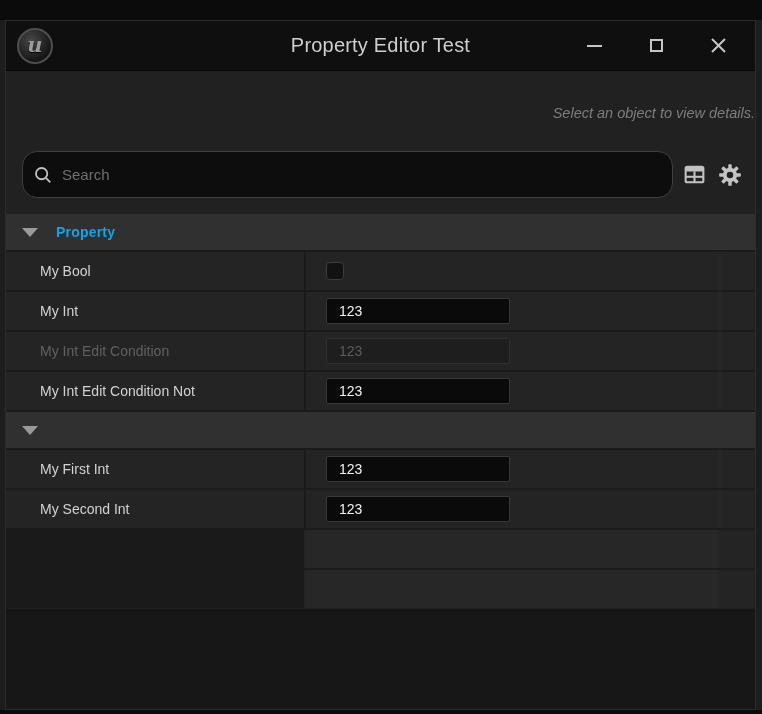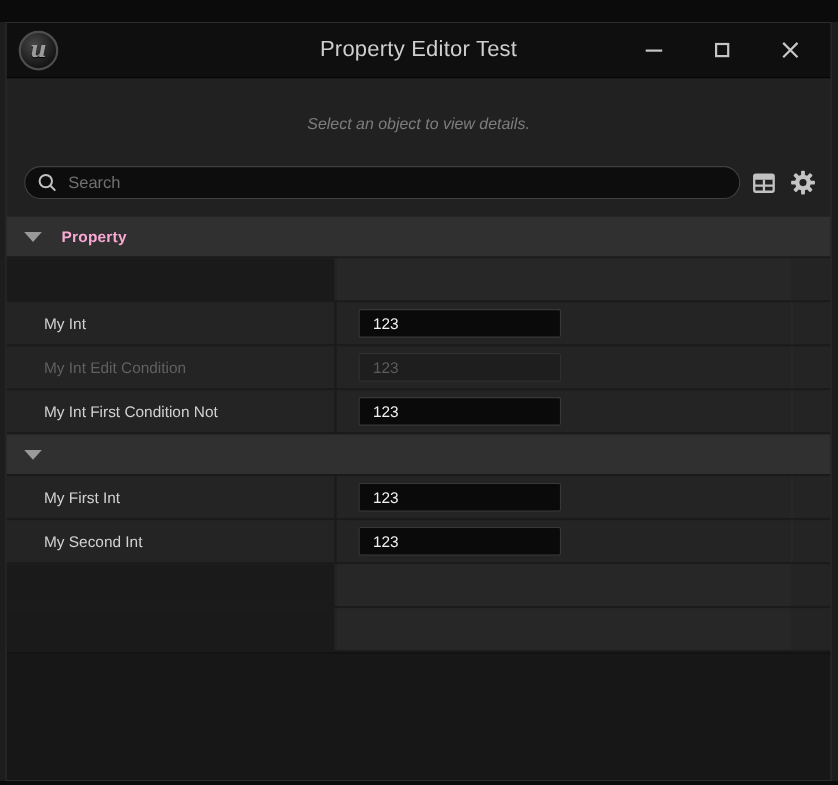--- a/index.html
+++ b/index.html
@@ -46,28 +46,28 @@
     margin-left: auto; display: flex; align-items: center;
     gap: 44px; margin-right: 28px; z-index: 2;
   }
   .win-btn { width: 18px; height: 18px; display: flex; align-items: center; justify-content: center; cursor: pointer; }
   .min-glyph { width: 15px; height: 2px; background: #c6c6c6; }
   .max-glyph { width: 13px; height: 13px; border: 2px solid #c6c6c6; }
 
   
   .hint {
     margin-top: 34px; margin-bottom: 26px; height: 20px;
-    text-align: center; font-style: italic; font-size: 14.5px; color: #7d7d7d;
+    text-align: right; font-style: italic; font-size: 14.5px; color: #7d7d7d;
   }
   .search-row {
     display: flex; align-items: center; flex: 0 0 30px;
     margin: 0 10px 0 16px; gap: 6px;
   }
   .search-box {
-    flex: 1; height: 30px; background: #0d0d0d;
+    flex: 1; height: 47px; background: #0d0d0d;
     border: 1px solid #404040; border-radius: 15px;
     display: flex; align-items: center; padding: 0 10px;
   }
   .search-box svg { flex: 0 0 auto; margin-right: 9px; }
   .search-box input {
     flex: 1; background: transparent; border: none; outline: none;
     color: #e0e0e0; font-size: 15px; font-family: inherit;
   }
   .search-box input::placeholder { color: #707070; }
   .icon-btn {
@@ -80,21 +80,21 @@
   .section-header {
     height: 38px; background: #303030; border-bottom: 2px solid #1a1a1a;
     display: flex; align-items: center; cursor: pointer;
   }
   .tri-down {
     width: 0; height: 0; margin-left: 16px;
     border-left: 8px solid transparent; border-right: 8px solid transparent;
     border-top: 9px solid #9a9a9a;
   }
   .section-label {
-    margin-left: 18px; color: #f9a8d4; font-size: 14px; font-weight: 700; letter-spacing: 0.2px;
+    margin-left: 18px; color: #0ea5e9; font-size: 14px; font-weight: 700; letter-spacing: 0.2px;
   }
   .prop-row {
     height: 40px; border-bottom: 2px solid #1b1b1b;
     display: grid; grid-template-columns: 298px 2px 1fr 2px 34px;
     background: #242424;
   }
   .name-cell { display: flex; align-items: center; padding-left: 34px; overflow: hidden; }
   .name-cell span { color: #d2d2d2; font-size: 14px; white-space: nowrap; }
   .splitter { background: #1a1a1a; cursor: col-resize; }
   .value-cell { display: flex; align-items: center; padding-left: 20px; }
@@ -181,20 +181,23 @@
       </div>
     </div>
 
     <div class="details">
   <div class="section-header">
     <div class="tri-down"></div>
     <div class="section-label">Property</div>
   </div>
 
   <div class="prop-row">
+    <div class="name-cell">
+      <span>My Bool</span>
+    </div>
     <div class="splitter"></div>
     <div class="value-cell">
             <div class="checkbox"></div>
           </div>
     <div class="right-cell"></div>
   </div>
 
   <div class="prop-row">
     <div class="name-cell">
       <span>My Int</span>
@@ -212,21 +215,21 @@
     </div>
     <div class="splitter"></div>
     <div class="value-cell">
             <input type="text" class="num-input" disabled="" value="123" style="">
           </div>
     <div class="right-cell"></div>
   </div>
 
   <div class="prop-row">
     <div class="name-cell">
-      <span>My Int First Condition Not</span>
+      <span>My Int Edit Condition Not</span>
     </div>
     <div class="splitter"></div>
     <div class="value-cell">
             <input type="text" class="num-input" value="123" style="">
           </div>
     <div class="right-cell"></div>
   </div>
 
   <div class="section-header">
     <div class="tri-down"></div>

